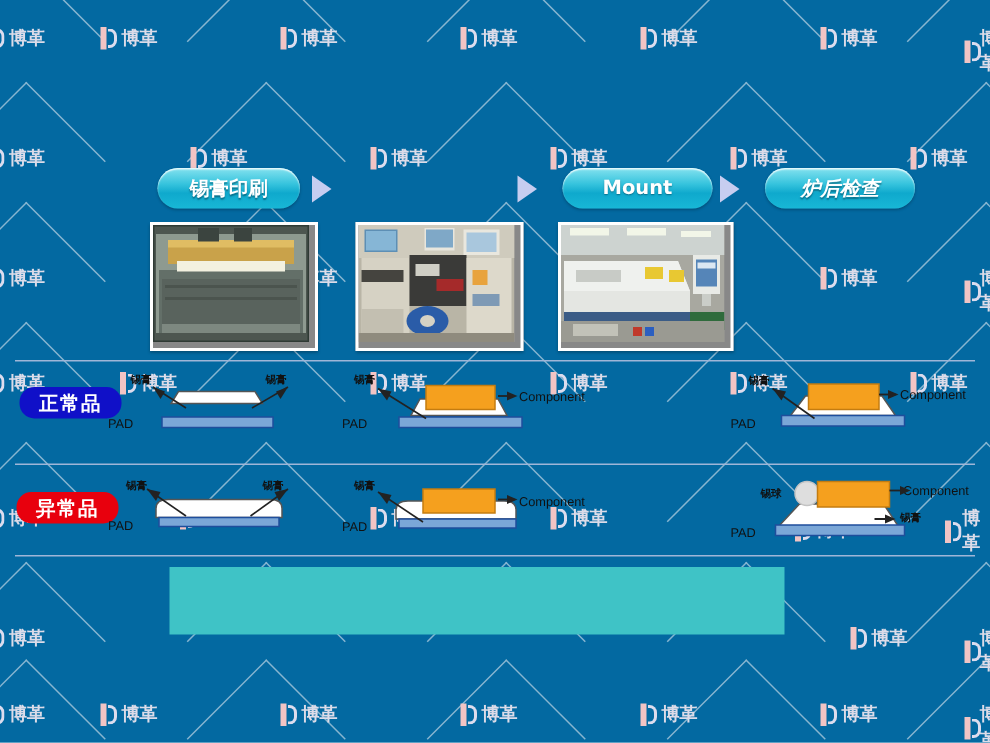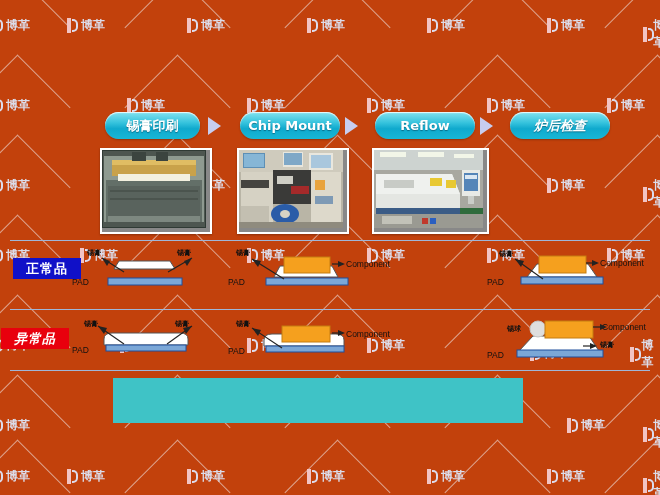--- a/index.html
+++ b/index.html
@@ -11,21 +11,21 @@
     height: 495px;
     background: #ffffff;
     font-family: "Liberation Sans", "DejaVu Sans", sans-serif;
     overflow: hidden;
     position: relative;
   }
   #slide {
     position: absolute;
     left: 0; top: 0;
     width: 660px; height: 495px;
-    background: #c2410c;
+    background: #0369a1;
     overflow: hidden;
   }
   
   .wm-layer {
     position: absolute;
     left: 0; top: 0; width: 660px; height: 495px;
     pointer-events: none;
     z-index: 0;
   }
   .wm {
@@ -166,23 +166,24 @@
     width: 68px; height: 21px;
     display: flex;
     align-items: center;
     justify-content: center;
     color: #ffffff;
     font-weight: bold;
     font-size: 13px;
     letter-spacing: 1px;
     font-family: "DejaVu Sans", "Liberation Sans", sans-serif;
     z-index: 3;
+    border-radius: 10px;
   }
   .row-label.normal { left: 13px; top: 258px; background: #1010c8; }
-  .row-label.abnormal { left: 1px; top: 328px; background: #e8000d; font-style: italic; }
+  .row-label.abnormal { left: 11px; top: 328px; background: #e8000d; }
   
   .divider {
     position: absolute;
     left: 10px;
     width: 640px;
     height: 1px;
     background: #9fb6d8;
     z-index: 2;
   }
   .divider.d1 { top: 240px; }
@@ -430,23 +431,22 @@
     <div class="wm" style="left:643px; top:468px;">
         <span class="wm-b"></span>
         <span class="wm-t">博革</span>
       </div>
   </div>
 
 
   <div class="proc-row">
     <div class="pill p1">锡膏印刷</div>
     <div class="arrow a1"></div>
-    <div class="pill p2">Chip Mount</div>
     <div class="arrow a2"></div>
-    <div class="pill p3">Reflow</div>
+    <div class="pill p3">Mount</div>
     <div class="arrow a3"></div>
     <div class="pill p4">炉后检查</div>
   </div>
 
   <div class="photo f1">
     <svg width="104" height="78" viewBox="0 0 104 78">
       <rect width="104" height="78" fill="#4d5650"></rect>
       <rect x="2" y="6" width="100" height="66" fill="#8e9a90"></rect>
       <rect x="4" y="30" width="96" height="42" fill="#636f68"></rect>
       <rect x="6" y="36" width="92" height="32" fill="#59635d"></rect>

